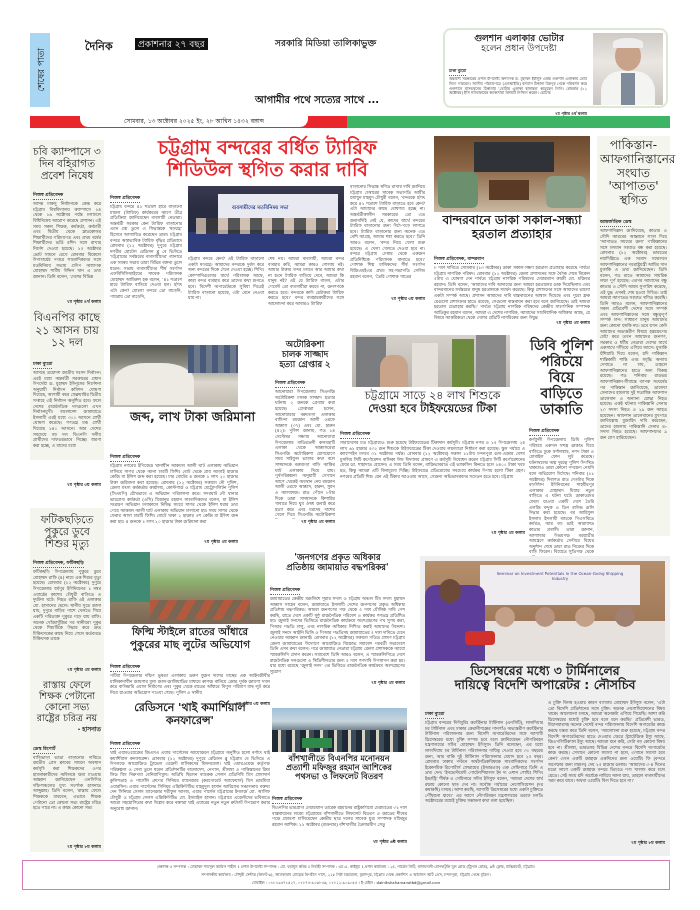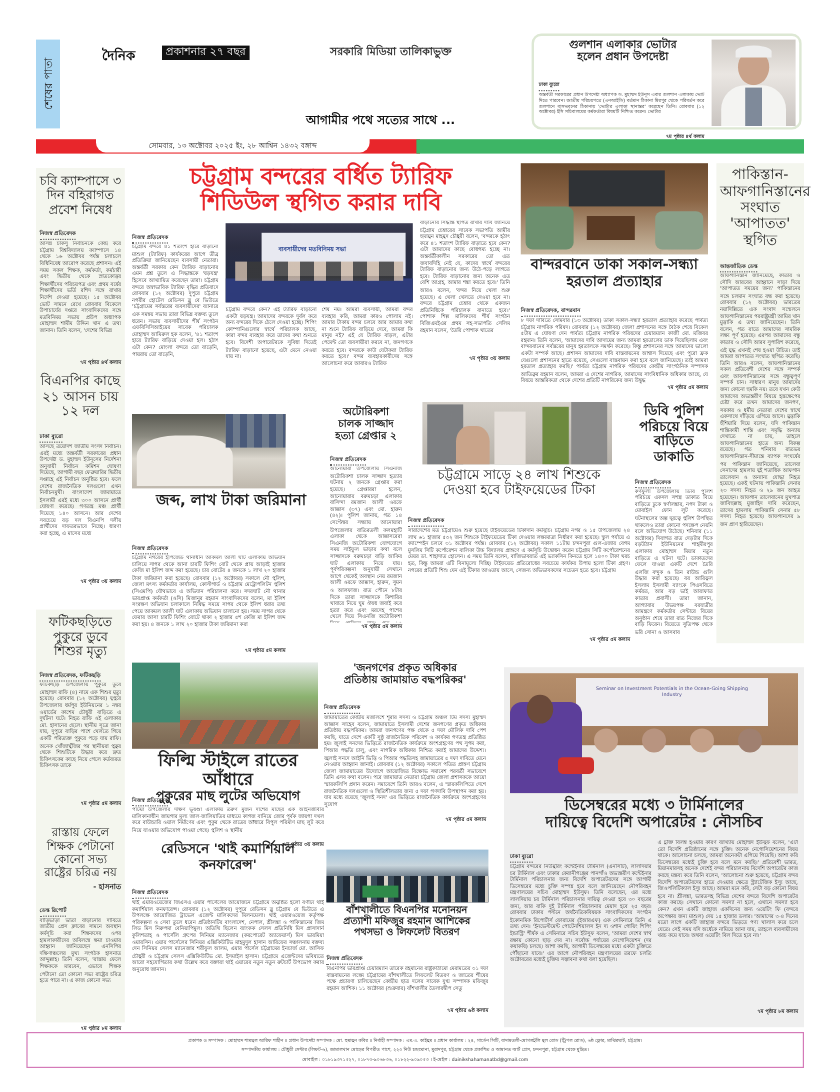--- a/index.html
+++ b/index.html
@@ -29,52 +29,52 @@
 
 <div class="abs" style="left:30px;top:116px;width:320px;height:12px;background:#e8262b;"></div>
 <div class="abs" style="left:347px;top:116px;width:323px;height:12px;background:#3db565;"></div>
 <div class="abs" style="left:80px;top:115px;width:228px;height:12px;background:#fff;border-radius:0 0 8px 8px;display:flex;align-items:center;justify-content:center;">
   <span style="font-size:6px;color:#222;white-space:nowrap;">সোমবার, ১৩ অক্টোবর ২০২৫ ইং, ২৮ আশ্বিন ১৪৩২ বঙ্গাব্দ</span>
 </div>
 
 <div class="abs" style="left:443px;top:28px;width:225px;height:80px;border:2px solid #dde8d4;border-radius:8px;background:#fff;">
   <div class="hl abs" style="left:4px;top:3px;width:140px;">
     <div style="font-size:9px;font-weight:bold;">গুলশান এলাকার ভোটার</div>
-    <div style="font-size:9px;font-weight:bold;">হলেন প্রধান উপদেষ্টা</div>
+    <div style="font-size:9px;font-weight:normal;">হলেন প্রধান উপদেষ্টা</div>
   </div>
   <div class="abs" style="left:4px;top:27px;width:138px;">
     <span class="byline" style="font-size:4px;">ঢাকা ব্যুরো</span>
     <div class="txt" style="height:34px;font-size:3.8px;line-height:4.8px;">অন্তর্বর্তী সরকারের প্রধান উপদেষ্টা অধ্যাপক ড. মুহাম্মদ ইউনূস এবার গুলশান এলাকায় ভোট দিতে পারবেন। জাতীয় পরিচয়পত্রে (এনআইডি) বর্তমান ঠিকানা মিরপুর থেকে পরিবর্তন করে গুলশানে বাসভবনের ঠিকানায় 'ভোটার এলাকা স্থানান্তর' করেছেন তিনি। রোববার (১২ অক্টোবর) ইসি সচিবালয়ের কর্মকর্তারা বিষয়টি নিশ্চিত করেন। ভোটার</div>
     <div class="cont" style="font-size:4px;">৭ম পৃষ্ঠার ৪র্থ কলাম</div>
   </div>
   <div class="abs photo" style="left:148px;top:3px;width:70px;height:72px;background:linear-gradient(180deg,#cfcac4 0%,#eae6e2 40%,#c9c4c0 100%);">
     <div style="position:absolute;left:22px;top:8px;width:26px;height:30px;border-radius:50%;background:#c9a28a;"></div>
     <div style="position:absolute;left:20px;top:5px;width:30px;height:10px;border-radius:50% 50% 0 0;background:#eee;"></div>
     <div style="position:absolute;left:8px;top:38px;width:54px;height:34px;border-radius:20px 20px 0 0;background:#f4f4f2;"></div>
     <div style="position:absolute;left:28px;top:40px;width:14px;height:32px;background:#7f8a9a;"></div>
   </div>
 </div>
 
-<div class="sideA box" style="top:140px;height:284px;padding:3px;">
+<div class="sideA box" style="top:140px;height:320px;padding:3px;">
   <div class="hl" style="font-size:10.5px;margin-top:2px;">চবি ক্যাম্পাসে ৩ দিন বহিরাগত প্রবেশ নিষেধ</div>
   <span class="byline">নিজস্ব প্রতিবেদক</span>
   <div class="txt" style="height:98px;">আসন্ন চাকসু নির্বাচনকে কেন্দ্র করে চট্টগ্রাম বিশ্ববিদ্যালয় ক্যাম্পাসে ১৪ থেকে ১৬ অক্টোবর পর্যন্ত চলাচলে বিধিনিষেধ আরোপ করেছে প্রশাসন। এই সময় সকল শিক্ষক, কর্মকর্তা, কর্মচারী এবং দ্বিতীয় থেকে স্নাতকোত্তর শিক্ষার্থীদের পরিচয়পত্র এবং প্রথম বর্ষের শিক্ষার্থীদের ভর্তি রশিদ সঙ্গে রাখার নির্দেশ দেওয়া হয়েছে। ১৫ অক্টোবর ভোট সামনে রেখে রোববার বিকেলে উপাচার্যের দপ্তরে সাংবাদিকদের সঙ্গে মতবিনিময় সভায় প্রউপ অধ্যাপক মোহাম্মদ শামীম উদ্দিন খান এ তথ্য জানান। তিনি বলেন, 'দেশের বিভিন্ন</div>
   <div class="cont">৭ম পৃষ্ঠার ৪র্থ কলাম</div>
   <div class="hl" style="font-size:11px;margin-top:6px;">বিএনপির কাছে ২১ আসন চায় ১২ দল</div>
   <span class="byline">ঢাকা ব্যুরো</span>
   <div class="txt" style="height:112px;">আসছে ত্রয়োদশ জাতীয় সংসদ নির্বাচন। এরই মধ্যে অন্তর্বর্তী সরকারের প্রধান উপদেষ্টা ড. মুহাম্মদ ইউনূসের নির্দেশনা অনুযায়ী নির্বাচন কমিশন ঘোষণা দিয়েছে, আগামী বছর ফেব্রুয়ারির দ্বিতীয় সপ্তাহে এই নির্বাচন অনুষ্ঠিত হবে। ফলে দেশের রাজনৈতিক দলগুলো এখন নির্বাচনমুখী। বাংলাদেশ জামায়াতে ইসলামী এরই মধ্যে ৩০০ আসনে প্রার্থী ঘোষণা করেছে। গণতন্ত্র মঞ্চ প্রার্থী দিয়েছে ১৪০ আসনে। আর দেশের সবচেয়ে বড় দল বিএনপি দলীয় প্রার্থীদের দাফতরভাবে নিচ্ছে। ধারণা করা হচ্ছে, এ মাসের মধ্যে</div>
   <div class="cont">৭ম পৃষ্ঠার ৩য় কলাম</div>
 </div>
 
 <div class="sideA box" style="top:508px;height:344px;padding:3px;">
   <div class="hl" style="font-size:10.5px;margin-top:2px;text-align:center;">ফটিকছড়িতে পুকুরে ডুবে শিশুর মৃত্যু</div>
   <span class="byline">নিজস্ব প্রতিবেদক, ফটিকছড়ি</span>
   <div class="txt" style="height:98px;">ফটিকছড়ি উপজেলায় পুকুরে ডুবে মোহাম্মদ রাফি (৪) নামে এক শিশুর মৃত্যু হয়েছে। রোববার (১২ অক্টোবর) দুপুরে উপজেলার ধর্মপুর ইউনিয়নের ১ নম্বর ওয়ার্ডের কাশেম চৌধুরী বাড়িতে এ দুর্ঘটনা ঘটে। নিহত রাফি ওই এলাকার মো. হাসানের ছেলে। স্থানীয় সূত্রে জানা যায়, দুপুরে বাড়ির পাশে খেলতে গিয়ে একটি পরিত্যক্ত পুকুরে পড়ে যায় রাফি। অনেক খোঁজাখুঁজির পর স্থানীয়রা পুকুর থেকে শিশুটিকে উদ্ধার করে দ্রুত চিকিৎসকের কাছে নিয়ে গেলে কর্তব্যরত চিকিৎসক তাকে</div>
   <div class="cont">৭ম পৃষ্ঠার ৫ম কলাম</div>
-  <div class="hl" style="font-size:9.5px;margin-top:16px;text-align:center;">রাস্তায় ফেলে শিক্ষক পেটানো কোনো সভ্য রাষ্ট্রের চরিত্র নয়</div>
+  <div class="hl" style="font-size:9.5px;margin-top:6px;text-align:center;">রাস্তায় ফেলে শিক্ষক পেটানো কোনো সভ্য রাষ্ট্রের চরিত্র নয়</div>
   <div style="font-size:6px;font-weight:bold;text-align:right;">- হাসনাত</div>
   <span class="byline">ডেস্ক রিপোর্ট</span>
   <div class="txt" style="height:89px;">বাড়িভাড়া ভাতা বাড়ানোর দাবিতে জাতীয় প্রেস ক্লাবের সামনে অবস্থান কর্মসূচি করা শিক্ষকদের ওপর হামলাকারীদের অবিলম্বে ক্ষমা চাওয়ার আহ্বান জানিয়েছেন এনসিপির দক্ষিণাঞ্চলের মুখ্য সংগঠক হাসনাত আব্দুল্লাহ। তিনি বলেন, 'রাস্তায় ফেলে শিক্ষককে মারবেন, এভাবে শিক্ষক পেটানো তো কোনো সভ্য রাষ্ট্রের চরিত্র হতে পারে না। এ কাজ কোনো সভ্য</div>
   <div class="cont">৭ম পৃষ্ঠার ৮ম কলাম</div>
 </div>
 
 <div class="hl abs" style="left:110px;top:137px;width:315px;color:#e8262b;">
   <div style="font-size:19px;font-weight:bold;">চট্টগ্রাম বন্দরের বর্ধিত ট্যারিফ</div>
   <div style="font-size:19px;font-weight:bold;">শিডিউল স্থগিত করার দাবি</div>
 </div>
@@ -143,41 +143,41 @@
 
 <div class="abs photo" style="left:352px;top:335px;width:158px;height:52px;background:linear-gradient(180deg,#d6d1ca 0%,#b7b2aa 100%);">
   <div style="position:absolute;left:4px;top:2px;width:30px;height:50px;background:#7b7d80;"></div>
   <div style="position:absolute;left:28px;top:20px;width:28px;height:32px;background:#c9a48a;border-radius:40% 40% 0 0;"></div>
   <div style="position:absolute;left:60px;top:8px;width:26px;height:44px;background:#e6e0db;"></div>
   <div style="position:absolute;left:100px;top:4px;width:22px;height:48px;background:#6d8a3e;"></div>
   <div style="position:absolute;left:124px;top:0;width:30px;height:52px;background:#8a8a8a;"></div>
 </div>
 <div class="hl abs" style="left:340px;top:390px;width:185px;">
   <div style="font-size:11px;font-weight:normal;">চট্টগ্রামে সাড়ে ২৪ লাখ শিশুকে</div>
-  <div style="font-size:11px;font-weight:normal;">দেওয়া হবে টাইফয়েডের টিকা</div>
+  <div style="font-size:11px;font-weight:bold;">দেওয়া হবে টাইফয়েডের টিকা</div>
 </div>
 <div class="abs" style="left:340px;top:420px;width:185px;">
   <span class="byline">নিজস্ব প্রতিবেদক</span>
   <div class="txt" style="height:90px;">সারাদেশের মত চট্টগ্রামেও শুরু হয়েছে টাইফয়েডের টিকাদান কর্মসূচি। চট্টগ্রাম নগর ও ১৫ উপজেলায় ২৪ লাখ ৬১ হাজার ৫৩২ জন শিশুকে টাইফয়েডের টিকা দেওয়ার লক্ষ্যমাত্রা নির্ধারণ করা হয়েছে। স্কুল পর্যায়ে এ ক্যাম্পেইন চলবে ৩১ অক্টোবর পর্যন্ত। রোববার (১২ অক্টোবর) সকাল ১১টায় চন্দনপুরা গুল-এজার বেগম মুসলিম সিটি কর্পোরেশন বালিকা উচ্চ বিদ্যালয় প্রাঙ্গণে এ কর্মসূচি উদ্বোধন করেন চট্টগ্রাম সিটি কর্পোরেশনের মেয়র ডা. শাহাদাত হোসেন। এ সময় তিনি বলেন, বাজিভাবরাত এই ভ্যাকসিন কিনতে হলে ১৪০০ টাকা খরচ হত, কিন্তু আমরা এটি বিনামূল্যে দিচ্ছি। টাইফয়েড প্রতিরোধের সবচেয়ে কার্যকর উপায় হলো টিকা গ্রহণ। নগরের প্রতিটি শিশু যেন এই টিকার আওতায় আসে, সেজন্য অভিভাবকদের সচেতন হতে হবে। চট্টগ্রাম</div>
   <div class="cont">৭ম পৃষ্ঠার ৫ম কলাম</div>
 </div>
 
 <div class="abs" style="left:529px;top:337px;width:65px;">
-  <div class="hl" style="font-size:11px;font-weight:bold;">ডিবি পুলিশ পরিচয়ে বিয়ে বাড়িতে ডাকাতি</div>
+  <div class="hl" style="font-size:14px;font-weight:bold;">ডিবি পুলিশ পরিচয়ে বিয়ে বাড়িতে ডাকাতি</div>
   <span class="byline">নিজস্ব প্রতিবেদক</span>
   <div class="txt" style="height:152px;">কর্ণফুলী উপজেলায় ডিবি পুলিশ পরিচয়ে একদল সশস্ত্র ডাকাত বিয়ে বাড়িতে ঢুকে স্বর্ণালঙ্কার, নগদ টাকা ও মোবাইল ফোন লুট করেছে। ঘটনাস্থলের অল্প দূরত্বে পুলিশ উপস্থিত থাকলেও তারা কোনো পদক্ষেপ নেয়নি বলে অভিযোগ উঠেছে। শনিবার (১১ অক্টোবর) দিবাগত রাত দেড়টার দিকে বড়উঠান ইউনিয়নের শাহমীরপুর এলাকার মোহাম্মদ মিয়ার নতুন বাড়িতে এ ঘটনা ঘটে। ডাকাতদের ফেলে যাওয়া একটি দেশে তৈরি এলজি বন্দুক ও তিন রাউন্ড গুলি উদ্ধার করা হয়েছে। বর আরিফুল ইসলাম ইসলামী ব্যাংকে পিএসবিতে কর্মরত, আর বড় ভাই আরাফাত কাতার প্রবাসী। তারা জানান, আগ্যাবার উভয়পক্ষ বরযাত্রীর আমন্ত্রণে কর্মকর্তার সেন্টারে বিয়ের অনুষ্ঠান শেষে তারা রাত নিজের দিকে বাড়ি ফিরেন। বিয়েতে সুতিপক্ষ থেকে ভরি সোনা ও আসবাব</div>
   <div class="cont">৭ম পৃষ্ঠার ৫ম কলাম</div>
 </div>
 
 <div class="abs photo" style="left:110px;top:552px;width:155px;height:72px;background:linear-gradient(180deg,#e7ecea 0%,#8bb26f 40%,#8c7a62 70%,#7a6652 100%);">
   <div style="position:absolute;left:0;top:0;width:40px;height:50px;background:#3f8a72;"></div>
   <div style="position:absolute;left:40px;top:48px;width:100px;height:20px;background:repeating-linear-gradient(120deg,#b35a3e 0 8px,#7a6652 8px 16px);"></div>
 </div>
 <div class="hl abs" style="left:110px;top:626px;width:160px;">
-  <div style="font-size:14px;font-weight:bold;">ফিল্মি স্টাইলে রাতের আঁধারে</div>
+  <div style="font-size:10px;font-weight:bold;">ফিল্মি স্টাইলে রাতের আঁধারে</div>
   <div style="font-size:10.5px;font-weight:bold;">পুকুরের মাছ লুটের অভিযোগ</div>
 </div>
 <div class="abs" style="left:110px;top:653px;width:160px;">
   <span class="byline">নিজস্ব প্রতিবেদক</span>
   <div class="txt" style="height:28px;">পটিয়া উপজেলার দক্ষিণ ভূষণ্ডা এলাকায় তরুণ মুজন দাশের মাছের এক আইনজীবীর মালিকানাধীন জায়গার মূল্য জাল-জালিয়াতির মাধ্যমে কাগজ বানিয়ে জোর পূর্বক জায়গা দখল করে বাউন্ডারি ওয়াল নির্মাণের এবং পুকুর থেকে রাতের আঁধারে বিপুল পরিমাণ মাছ লুট করে নিয়ে যাওয়ার অভিযোগ পাওয়া গেছে। পুলিশ ও স্থানীয়</div>
   <div class="cont">৭ম পৃষ্ঠার ৩য় কলাম</div>
 </div>
 
 <div class="hl abs" style="left:110px;top:702px;width:160px;">
   <div style="font-size:11px;font-weight:bold;">রেডিসনে 'থাই কমার্শিয়াল</div>

